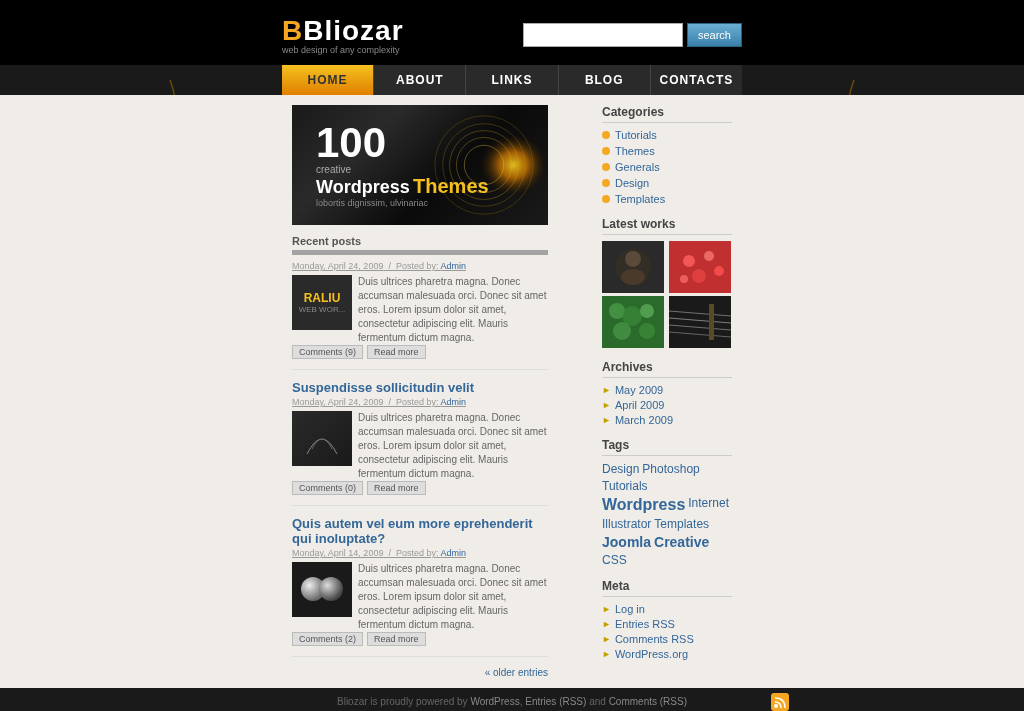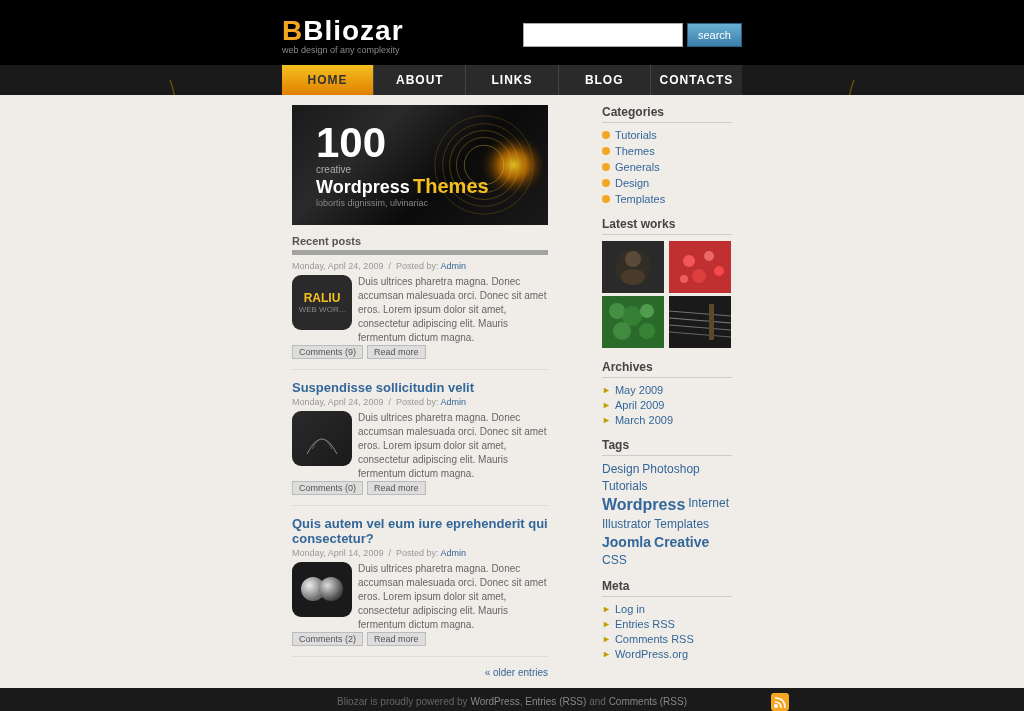--- a/index.html
+++ b/index.html
@@ -177,32 +177,32 @@
       font-weight: bold;
       color: #336699;
       text-decoration: none;
       display: block;
       margin-bottom: 2px;
     }
     .post-meta {
       font-size: 9px;
       color: #999;
       margin-bottom: 4px;
+      text-decoration: underline;
     }
     .post-meta a { color: #336699; text-decoration: none; }
     .post-content {
       display: flex;
       gap: 6px;
     }
     .post-thumb {
       width: 60px;
       height: 55px;
       flex-shrink: 0;
       overflow: hidden;
-      border-radius: 9px;
     }
     .thumb-rali {
       width: 60px;
       height: 55px;
       background: #2a2a2a;
       display: flex;
       flex-direction: column;
       align-items: center;
       justify-content: center;
       color: #fff;
@@ -520,21 +520,21 @@
           </div>
           <div class="post-text">Duis ultrices pharetra magna. Donec accumsan malesuada orci. Donec sit amet eros. Lorem ipsum dolor sit amet, consectetur adipiscing elit. Mauris fermentum dictum magna.</div>
         </div>
         <div class="post-actions">
           <button class="post-action-btn">Comments (0)</button>
           <button class="post-action-btn">Read more</button>
         </div>
       </div>
 
       <div class="post-item">
-        <a class="post-title">Quis autem vel eum iure eprehenderit qui consectetur?</a>
+        <a class="post-title">Quis autem vel eum more eprehenderit qui inoluptate?</a>
         <div class="post-meta">
           <span>Monday, April 14, 2009</span>
           &nbsp;/&nbsp; Posted by: <a>Admin</a>
         </div>
         <div class="post-content">
           <div class="post-thumb thumb-spheres">
             <svg width="50" height="45" viewBox="0 0 50 45">
               <defs>
                 <radialGradient id="s1" cx="35%" cy="35%" r="65%">
                   <stop offset="0%" stop-color="#eee"></stop>

